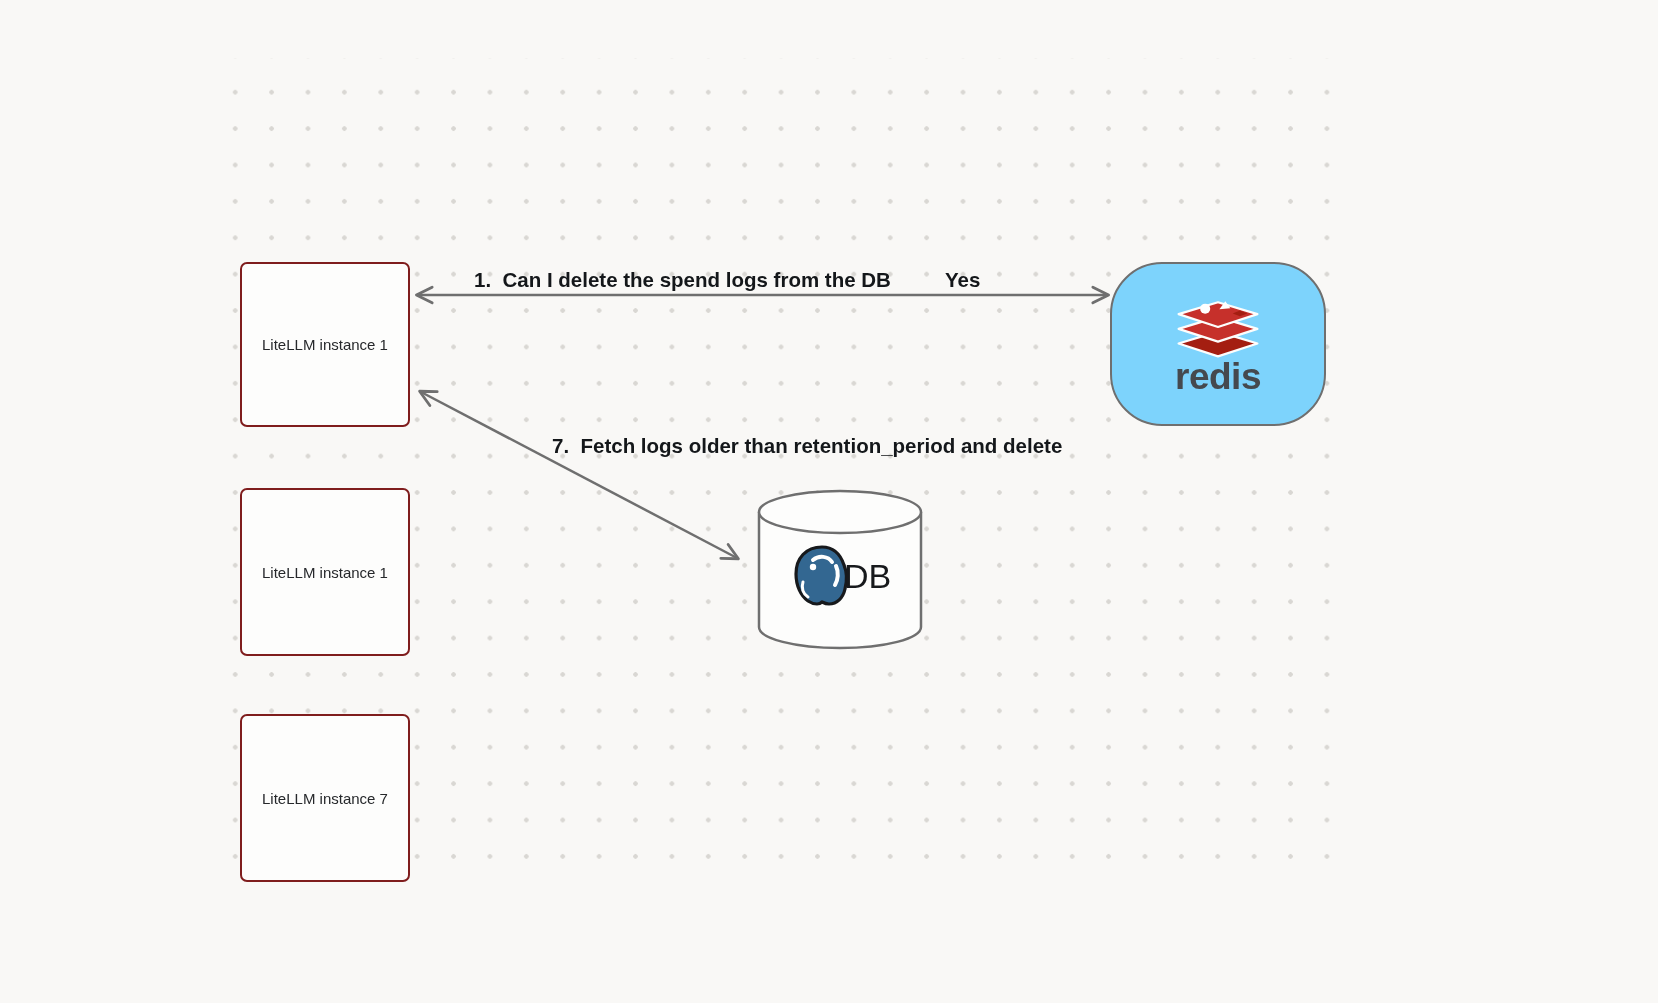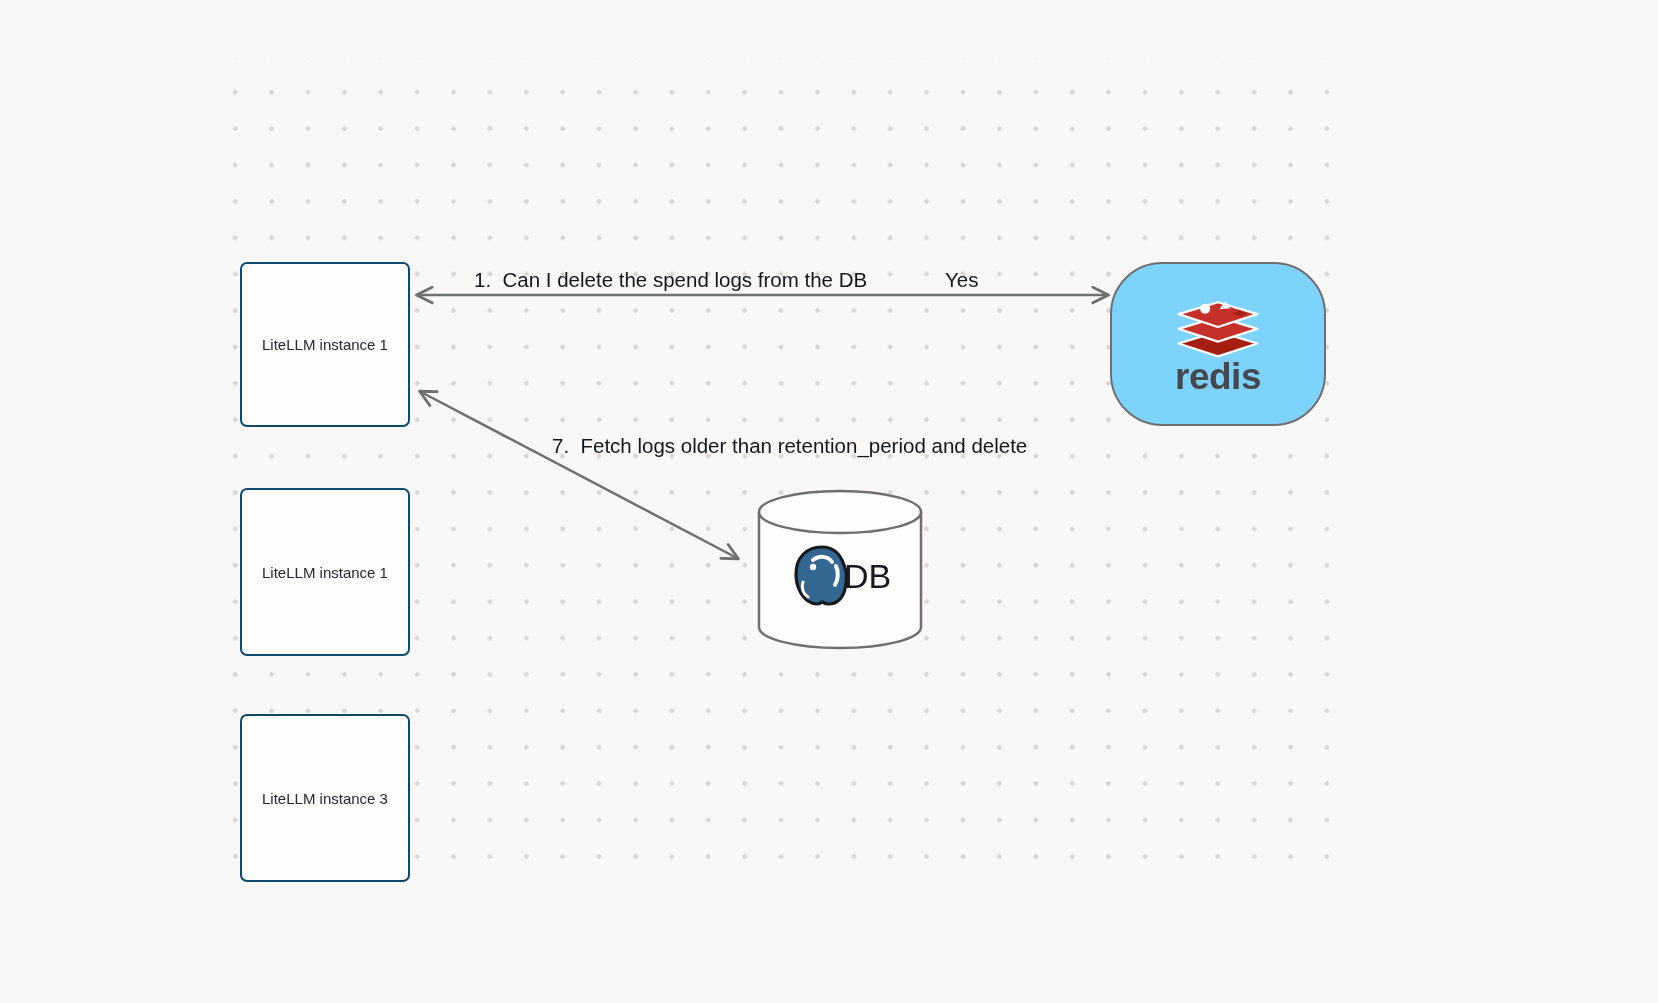--- a/index.html
+++ b/index.html
@@ -7,42 +7,42 @@
   body { font-family:"Liberation Sans", sans-serif; background:#f9f8f6; overflow:hidden; }
   .canvas { position:relative; width:1658px; height:1003px; }
 
   .dots { position:absolute; left:203px; top:58px; width:1145px; height:832px;
     background-image: radial-gradient(circle, #d9d7d3 2px, transparent 2.5px);
     background-size: 36.4px 36.4px; background-position: 14px 16px; }
 
   .arrow-layer { position:absolute; left:0; top:0; width:1658px; height:1003px; pointer-events:none; }
   .arrow-layer line { pointer-events:stroke; }
 
-  .node-box { position:absolute; width:170px; background:#fdfdfc; border:2px solid #0c4a6e;
+  .node-box { position:absolute; width:170px; background:#fdfdfc; border:2px solid #7f1d1d;
     border-radius:7px; display:flex; align-items:center; justify-content:center; }
   .node-box .box-label { font-size:15px; color:#26282b; }
   #inst1 { left:240px; top:262px; height:165px; }
   #inst2 { left:240px; top:488px; height:168px; }
   #inst3 { left:240px; top:714px; height:168px; }
 
   .redis-node { position:absolute; left:1110px; top:262px; width:216px; height:164px;
     background:#7dd3fc; border:2.5px solid #6f6f6f; border-radius:52px;
     display:flex; flex-direction:column; align-items:center; justify-content:center; }
   .redis-logo { line-height:0; }
   .redis-word { font-size:37px; font-weight:600; color:#45494e; letter-spacing:-0.5px;
     line-height:1; margin-top:-2px; }
 
   .db-node { position:absolute; left:757px; top:489px; width:166px; height:162px; }
   .db-cyl { position:absolute; left:0; top:0; }
   .db-inner { position:absolute; left:0; top:54px; width:100%;
     display:flex; align-items:center; justify-content:center; }
   .pg-icon { line-height:0; }
   .db-word { font-size:34px; color:#17191c; margin-left:-9px; }
 
-  .arrow-label { position:absolute; font-weight:400; font-size:20.5px; color:#14171a; white-space:pre; }
+  .arrow-label { position:absolute; font-weight:700; font-size:20.5px; color:#14171a; white-space:pre; }
   #label-step1 { left:474px; top:268px; }
   #label-yes   { left:945px; top:268px; }
   #label-step2 { left:552px; top:434px; }
 </style>
 </head>
 <body>
 
 <div class="canvas">
 
   <div class="dots"></div>
@@ -57,21 +57,21 @@
     <line x1="421" y1="392" x2="737" y2="558" stroke="#6f6f6f" stroke-width="2.5" marker-start="url(#arrowhead)" marker-end="url(#arrowhead)"></line>
   </svg>
 
   <div class="node-box" id="inst1">
     <span class="box-label">LiteLLM instance 1</span>
   </div>
   <div class="node-box" id="inst2">
     <span class="box-label">LiteLLM instance 1</span>
   </div>
   <div class="node-box" id="inst3">
-    <span class="box-label">LiteLLM instance 3</span>
+    <span class="box-label">LiteLLM instance 7</span>
   </div>
 
   <div class="redis-node">
     <span class="redis-logo">
       <svg width="92" height="66" viewBox="0 0 100 72">
         <g stroke="#fdfdfc" stroke-width="2.4" stroke-linejoin="round">
           <path d="M50 41 L93 54 L50 68 L7 54 Z" fill="#a41e11"></path>
           <path d="M50 25 L93 38 L50 52 L7 38 Z" fill="#c6302b"></path>
           <path d="M50 9 L93 22 L50 36 L7 22 Z" fill="#c6302b"></path>
         </g>

